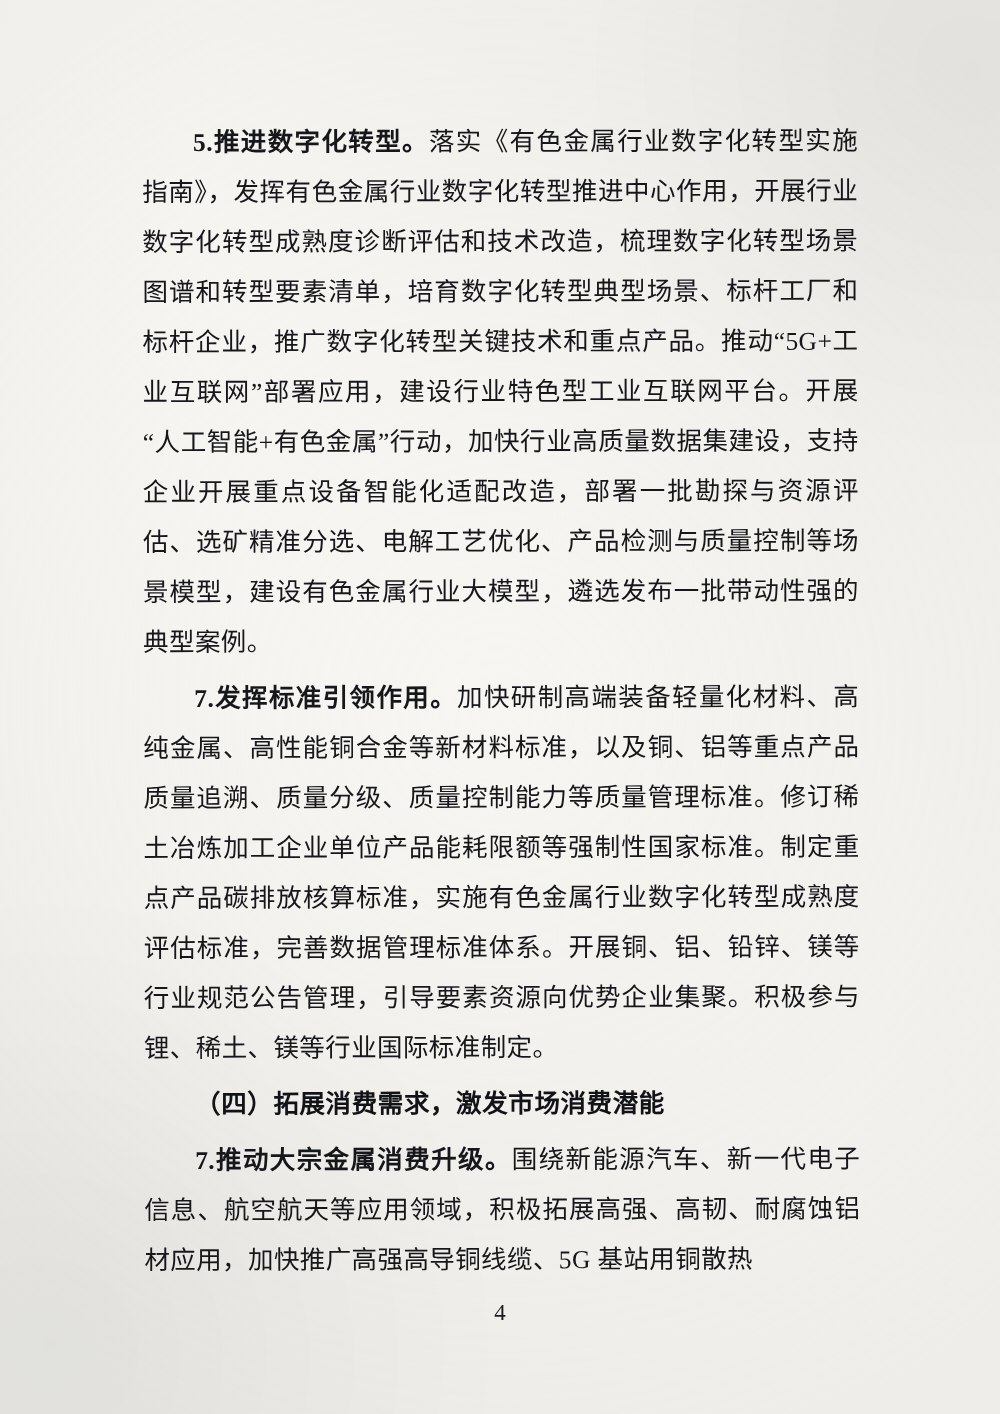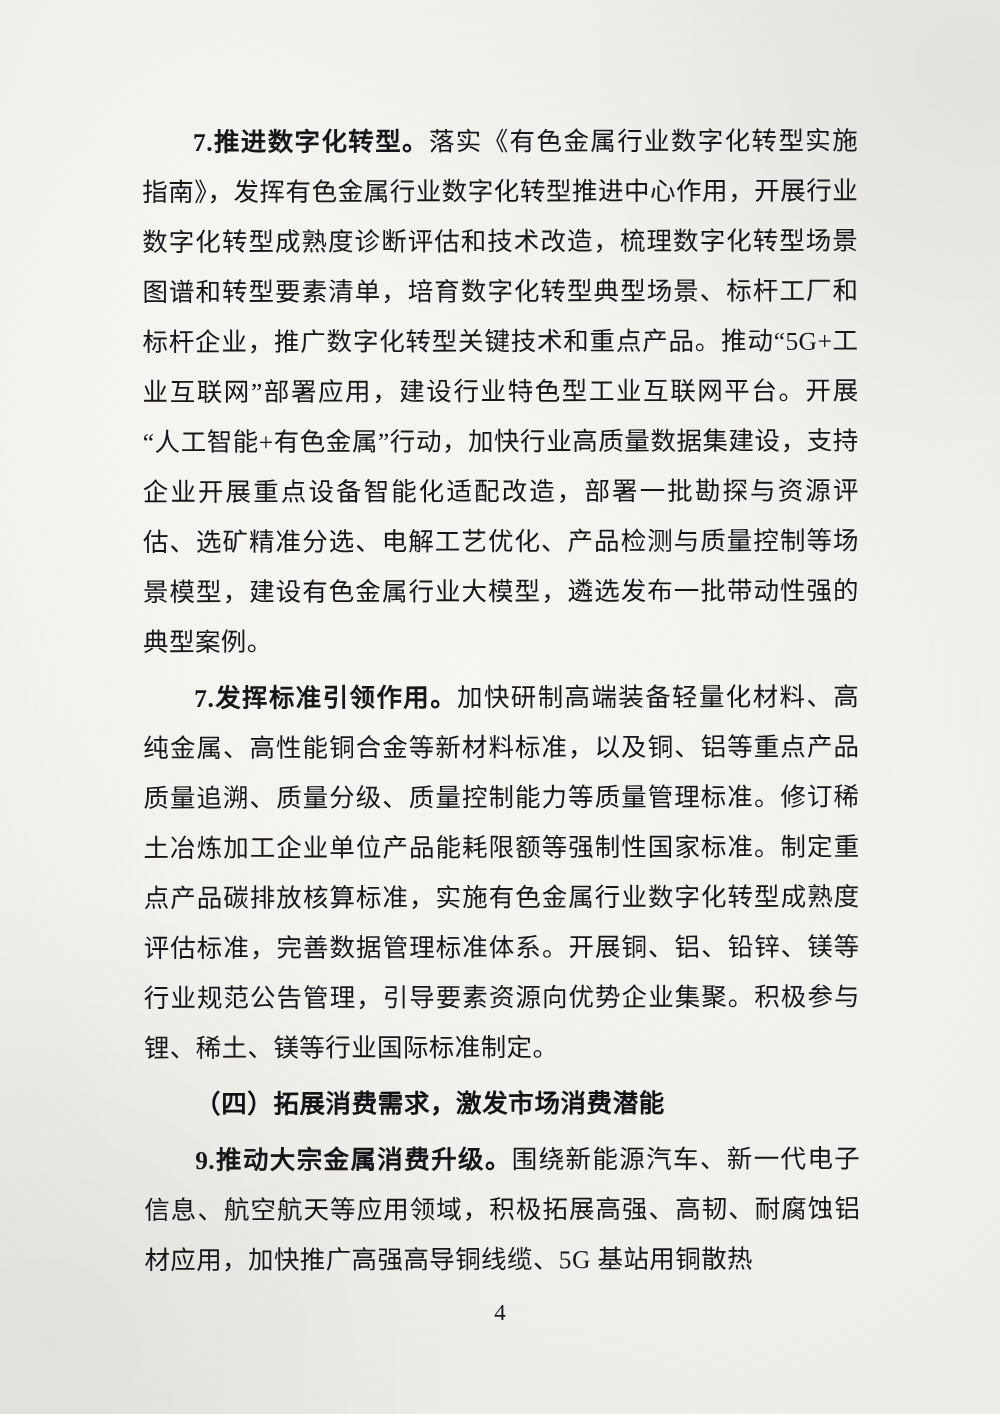--- a/index.html
+++ b/index.html
@@ -79,24 +79,24 @@
     transform: rotate(-0.12deg);
     transform-origin: top left;
   }
 </style>
 </head>
 <body>
 
 <div class="page">
   <div class="content scan-tilt">
 
-    <p class="para indent"><span class="b">7.推进数字化转型。</span><span>落实《有色金属行业数字化转型实施指南》，发挥有色金属行业数字化转型推进中心作用，开展行业数字化转型成熟度诊断评估和技术改造，梳理数字化转型场景图谱和转型要素清单，培育数字化转型典型场景、标杆工厂和标杆企业，推广数字化转型关键技术和重点产品。推动“5G+工业互联网”部署应用，建设行业特色型工业互联网平台。开展“人工智能+有色金属”行动，加快行业高质量数据集建设，支持企业开展重点设备智能化适配改造，部署一批勘探与资源评估、选矿精准分选、电解工艺优化、产品检测与质量控制等场景模型，建设有色金属行业大模型，遴选发布一批带动性强的典型案例。</span></p>
+    <p class="para indent"><span class="b">5.推进数字化转型。</span><span>落实《有色金属行业数字化转型实施指南》，发挥有色金属行业数字化转型推进中心作用，开展行业数字化转型成熟度诊断评估和技术改造，梳理数字化转型场景图谱和转型要素清单，培育数字化转型典型场景、标杆工厂和标杆企业，推广数字化转型关键技术和重点产品。推动“5G+工业互联网”部署应用，建设行业特色型工业互联网平台。开展“人工智能+有色金属”行动，加快行业高质量数据集建设，支持企业开展重点设备智能化适配改造，部署一批勘探与资源评估、选矿精准分选、电解工艺优化、产品检测与质量控制等场景模型，建设有色金属行业大模型，遴选发布一批带动性强的典型案例。</span></p>
 
     <p class="para indent"><span class="b">7.发挥标准引领作用。</span><span>加快研制高端装备轻量化材料、高纯金属、高性能铜合金等新材料标准，以及铜、铝等重点产品质量追溯、质量分级、质量控制能力等质量管理标准。修订稀土冶炼加工企业单位产品能耗限额等强制性国家标准。制定重点产品碳排放核算标准，实施有色金属行业数字化转型成熟度评估标准，完善数据管理标准体系。开展铜、铝、铅锌、镁等行业规范公告管理，引导要素资源向优势企业集聚。积极参与锂、稀土、镁等行业国际标准制定。</span></p>
 
     <p class="heading">（四）拓展消费需求，激发市场消费潜能</p>
 
-    <p class="para indent"><span class="b">9.推动大宗金属消费升级。</span><span>围绕新能源汽车、新一代电子信息、航空航天等应用领域，积极拓展高强、高韧、耐腐蚀铝材应用，加快推广高强高导铜线缆、5G 基站用铜散热</span></p>
+    <p class="para indent"><span class="b">7.推动大宗金属消费升级。</span><span>围绕新能源汽车、新一代电子信息、航空航天等应用领域，积极拓展高强、高韧、耐腐蚀铝材应用，加快推广高强高导铜线缆、5G 基站用铜散热</span></p>
 
   </div>
 
   <div class="pagenum">4</div>
 </div>
 
 </body></html>

